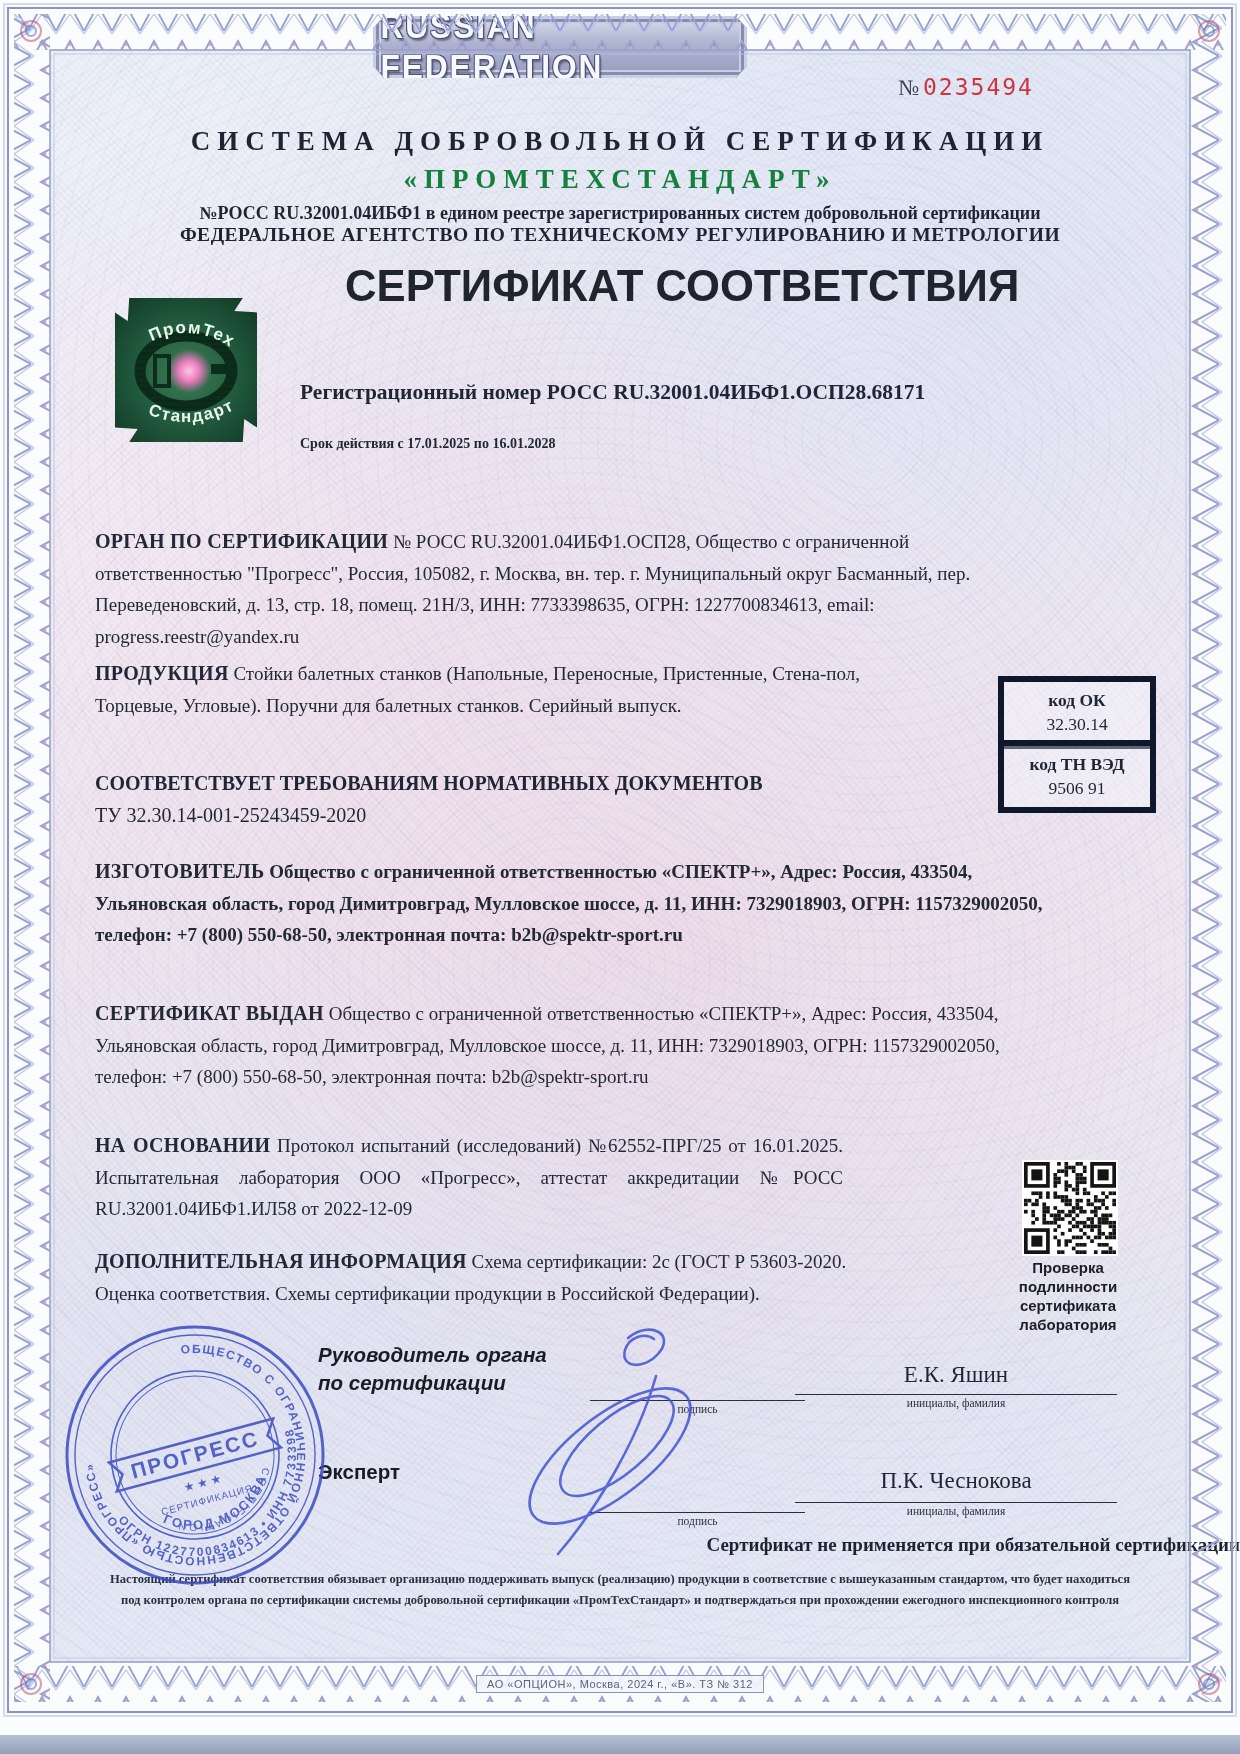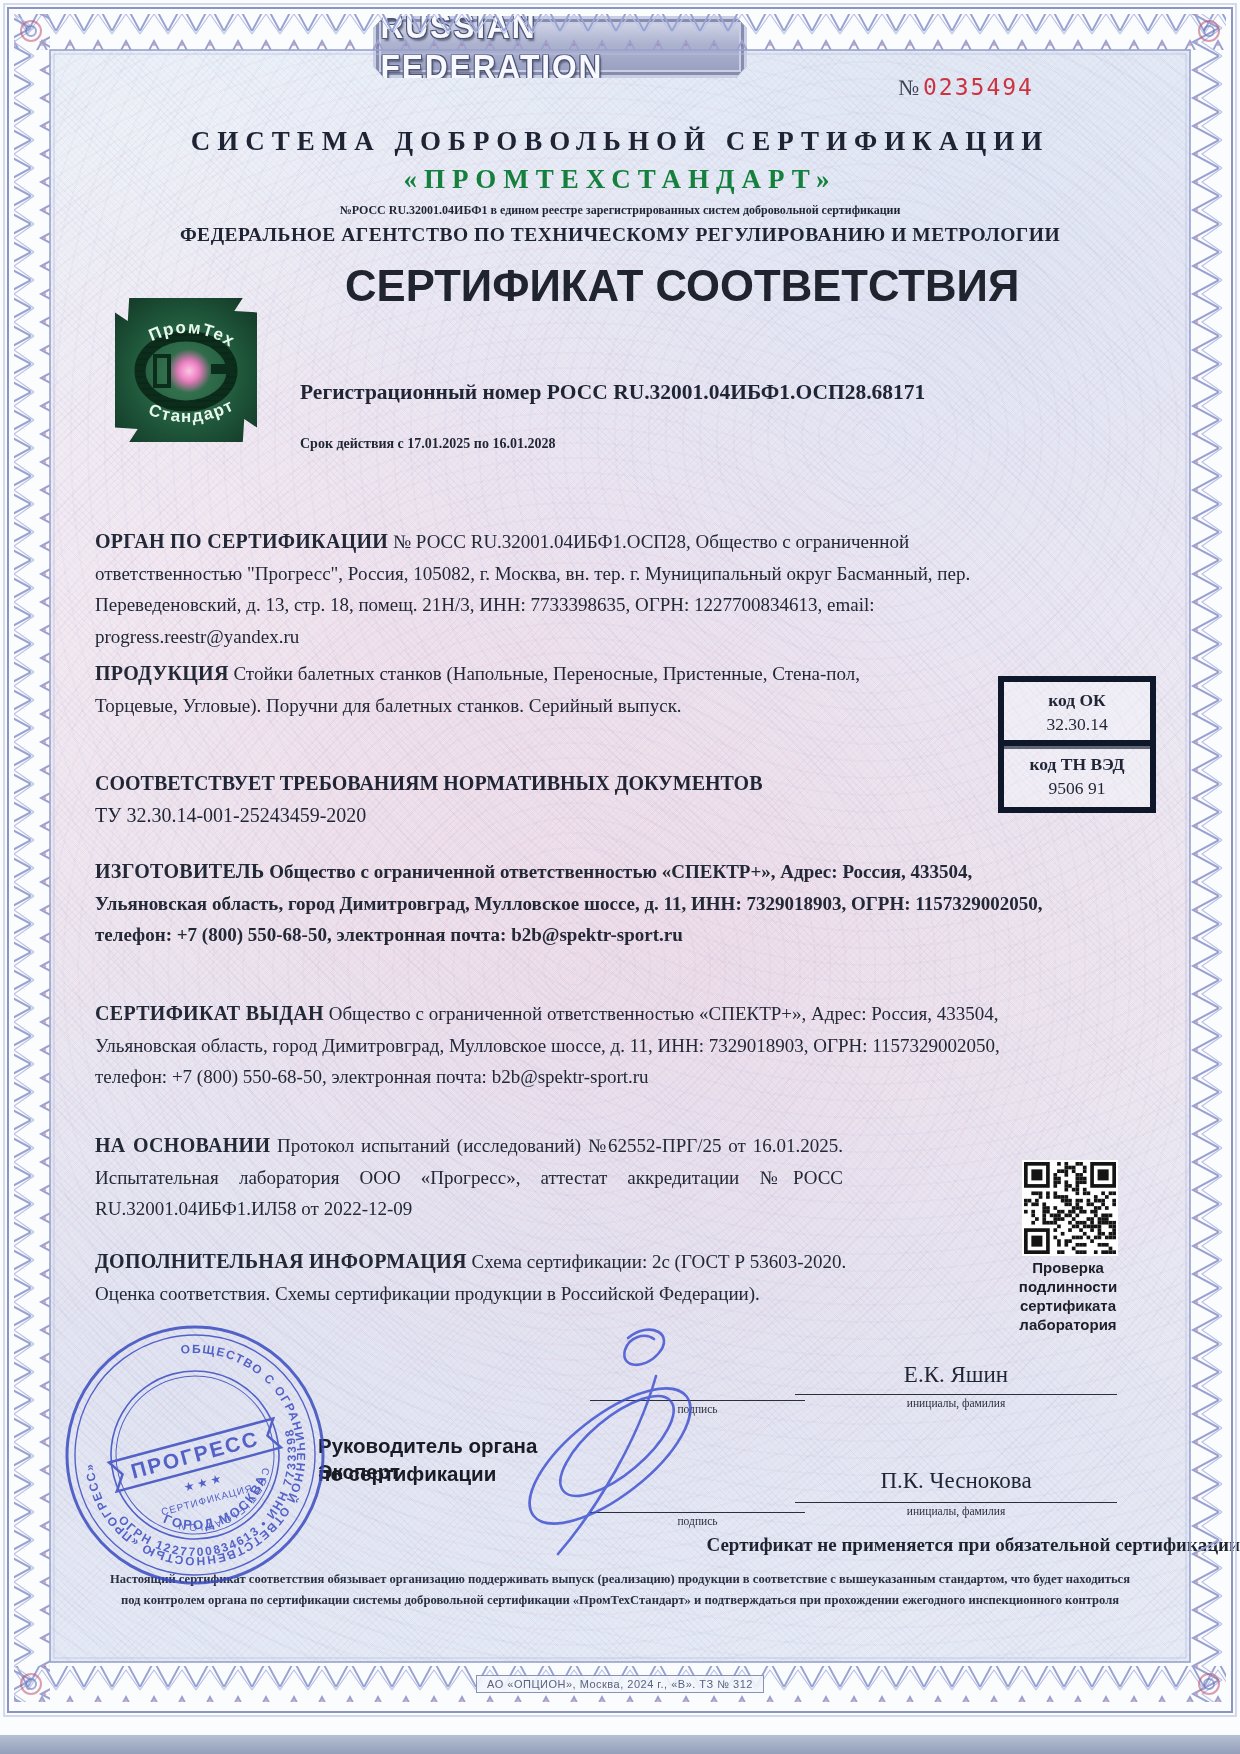--- a/index.html
+++ b/index.html
@@ -34,21 +34,21 @@
     box-shadow:inset 0 0 0 3px #c9cee5, inset 0 0 0 6px #868dae, inset 0 0 0 8px #c9cee5;
     display:flex;align-items:center;justify-content:center;}
   .badge span{font-family:"Liberation Sans","DejaVu Sans",sans-serif;font-weight:700;
     font-size:33px;letter-spacing:2px;color:#f8f9ff;transform:scaleY(1.08) scaleX(.96);
     text-shadow:1px 1px 0 #4d5478,-1px -1px 0 #4d5478,1px -1px 0 #4d5478,-1px 1px 0 #4d5478,2px 2px 2px rgba(40,45,70,.55);}
   .serial{position:absolute;left:898px;top:74px;white-space:nowrap;}
   .serial .pre{font-size:22px;color:#3f4456;}
   .serial .num{font-family:"DejaVu Sans Mono",monospace;font-size:23px;color:#cc3340;letter-spacing:2px;}
   .sys1{left:0;right:0;top:126px;font-size:27px;font-weight:600;letter-spacing:7px;color:#1e2433;}
   .sys2{left:0;right:0;top:164px;font-size:27px;font-weight:600;letter-spacing:7px;color:#15803d;}
-  .sys3{left:0;right:0;top:203px;font-size:12px;font-weight:bold;color:#1e2433;}
+  .sys3{left:0;right:0;top:203px;font-size:18px;font-weight:bold;color:#1e2433;}
   .sys4{left:0;right:0;top:224px;font-size:19.5px;font-weight:bold;letter-spacing:.5px;color:#1e2433;}
   .cert-title{left:345px;top:260px;font-family:"Liberation Sans","DejaVu Sans",sans-serif;
     font-weight:700;font-size:45px;color:#20242e;letter-spacing:0;transform:scaleX(.97);transform-origin:left;}
   .reg-line{left:300px;top:380px;font-size:21.5px;font-weight:bold;color:#1f2534;}
   .val-line{left:300px;top:436px;font-size:14px;font-weight:bold;color:#1f2534;}
   
   .holo{position:absolute;left:115px;top:298px;width:142px;height:144px;
     clip-path:polygon(10% 0,90% 0,84% 9%,100% 10%,100% 90%,91% 84%,90% 100%,10% 100%,16% 91%,0 90%,0 10%,9% 16%);
     filter:saturate(1.05);}
   
@@ -421,21 +421,21 @@
         <rect x="8" y="80" width="12" height="12" fill="#141414"></rect>
       </svg>
   </div>
   <div class="qr-cap">
     <div>Проверка</div>
     <div>подлинности</div>
     <div>сертификата</div>
     <div>лаборатория</div>
   </div>
 
-  <div class="role" style="top:1432px;">
+  <div class="role" style="top:1341px;font-style:italic;">
     <div>Руководитель органа</div>
     <div>по сертификации</div>
   </div>
 
   <div class="sigline" style="left:590px;top:1400px;width:215px;"></div>
   <div class="sig-cap" style="left:590px;top:1403px;width:215px;">подпись</div>
 
   <div class="fio" style="left:795px;top:1362px;">Е.К. Яшин</div>
   <div class="sigline" style="left:795px;top:1394px;width:322px;"></div>
   <div class="sig-cap" style="left:795px;top:1397px;width:322px;">инициалы, фамилия</div>

